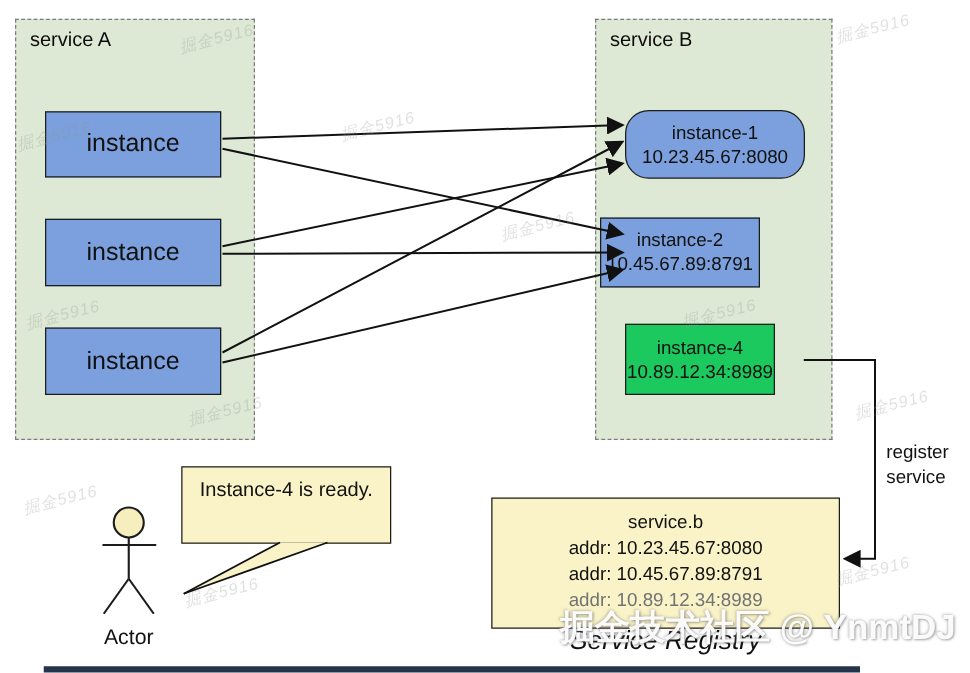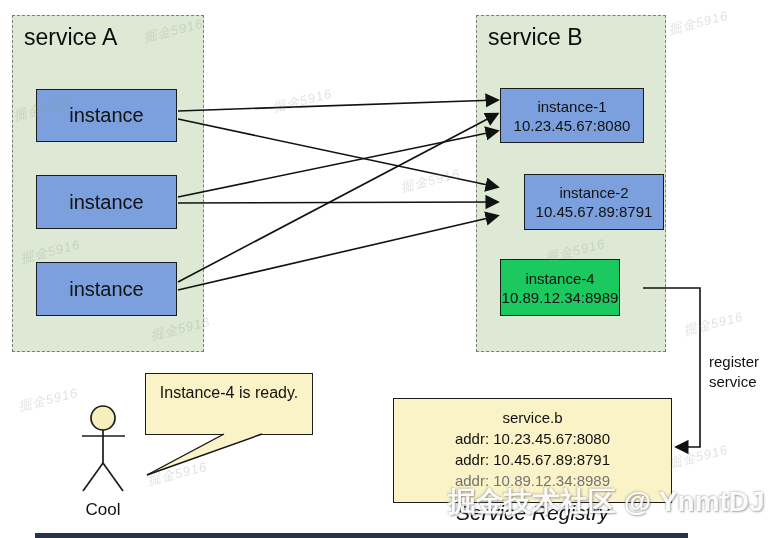--- a/index.html
+++ b/index.html
@@ -5,21 +5,21 @@
   html,body{margin:0;padding:0;}
   body{
     width:776px;height:538px;position:relative;overflow:hidden;
     background:#ffffff;font-family:"Liberation Sans",sans-serif;color:#111;
   }
   .abs{position:absolute;}
   .container{
     background:#dde9d5;border:1.6px dashed #7c7c7c;box-sizing:border-box;z-index:1;
   }
   .container-title{
-    position:absolute;left:11px;top:8px;font-size:23px;color:#0d0d0d;
+    position:absolute;left:11px;top:8px;font-size:16px;color:#0d0d0d;
   }
   .inst{
     box-sizing:border-box;border:1.5px solid #1c1c1c;z-index:2;
     display:flex;align-items:center;justify-content:center;text-align:center;
     font-size:20px;
   }
   .inst.blue{background:#7ba0dd;}
   .inst2{
     box-sizing:border-box;border:1.5px solid #1c1c1c;z-index:2;text-align:center;
     font-size:15px;line-height:19px;display:flex;flex-direction:column;justify-content:center;
@@ -69,25 +69,25 @@
   <span>instance</span>
 </div>
 <div class="abs inst blue" style="left:36px;top:262px;width:141px;height:54px;">
   <span>instance</span>
 </div>
 
 <div class="abs container" style="left:476px;top:15px;width:190px;height:337px;">
   <div class="container-title">service B</div>
 </div>
 
-<div class="abs inst2 blue" style="left:500px;top:88px;width:144px;height:55px;">
+<div class="abs inst2 blue" style="left:500px;top:88px;width:144px;height:55px;border-radius:19px;">
   <div>instance-1</div>
   <div>10.23.45.67:8080</div>
 </div>
-<div class="abs inst2 blue" style="left:524px;top:174px;width:140px;height:56px;">
+<div class="abs inst2 blue" style="left:480px;top:174px;width:128px;height:56px;">
   <div>instance-2</div>
   <div>10.45.67.89:8791</div>
 </div>
 <div class="abs inst2 green" style="left:500px;top:259px;width:120px;height:57px;">
   <div>instance-4</div>
   <div>10.89.12.34:8989</div>
 </div>
 
 <div class="abs register-label">
   <div>register</div>
@@ -101,21 +101,21 @@
       <div>addr: 10.45.67.89:8791</div>
       <div style="color: #737373;">addr: 10.89.12.34:8989</div>
     </div>
 </div>
 <div class="abs registry-title">Service Registry</div>
 
 <div class="abs bubble">
   <div>Instance-4 is ready.</div>
 </div>
 
-<div class="abs actor-label">Cool</div>
+<div class="abs actor-label">Actor</div>
 
 <div class="abs brand-wm">掘金技术社区 @ YnmtDJ</div>
 
 <div class="abs bottom-strip"></div>
 
 <svg id="overlay" width="776" height="538" viewBox="0 0 776 538">
   <defs>
     <marker id="arrow" viewBox="0 0 10 10" refX="8" refY="5" markerWidth="9" markerHeight="9" orient="auto-start-reverse">
       <path d="M0,0 L10,5 L0,10 z" fill="#111"></path>
     </marker>

